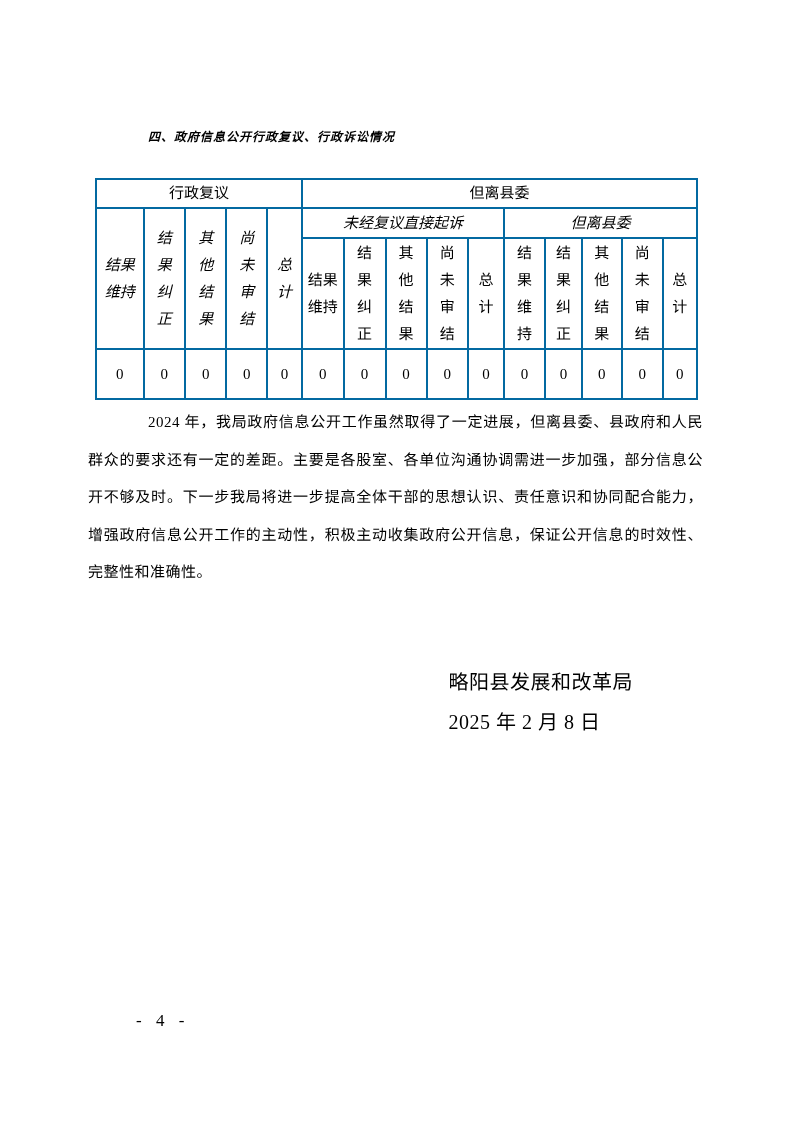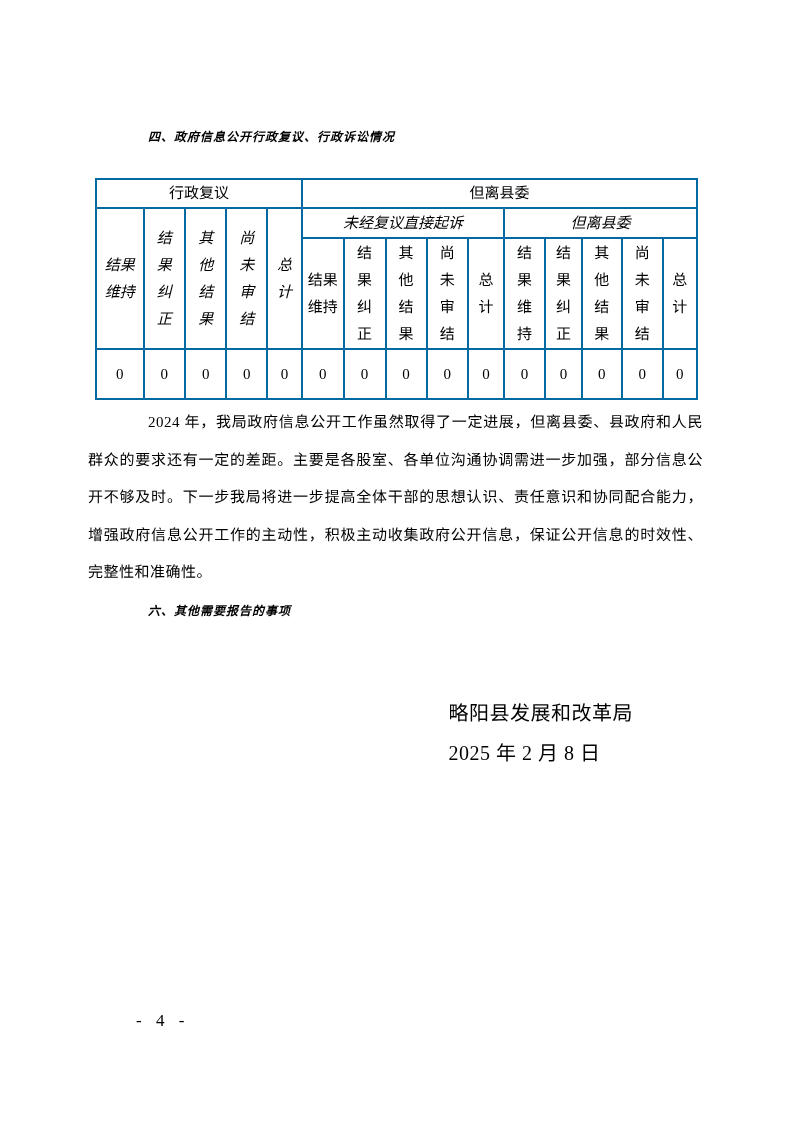--- a/index.html
+++ b/index.html
@@ -145,21 +145,20 @@
       <td>0</td>
       <td>0</td>
       <td>0</td>
     </tr>
   </tbody>
     </table>
 
 
   <p class="body-par">2024 年，我局政府信息公开工作虽然取得了一定进展，但离县委、县政府和人民群众的要求还有一定的差距。主要是各股室、各单位沟通协调需进一步加强，部分信息公开不够及时。下一步我局将进一步提高全体干部的思想认识、责任意识和协同配合能力，增强政府信息公开工作的主动性，积极主动收集政府公开信息，保证公开信息的时效性、完整性和准确性。</p>
 
-  <h2 class="sec-heading gap-small">六、其他需要报告的事项</h2>
 
 
   <div class="signature">
     <div>略阳县发展和改革局</div>
     <div>2025 年 2 月 8 日</div>
   </div>
 
   <div class="page-number">- 4 -</div>
 
 </div>

